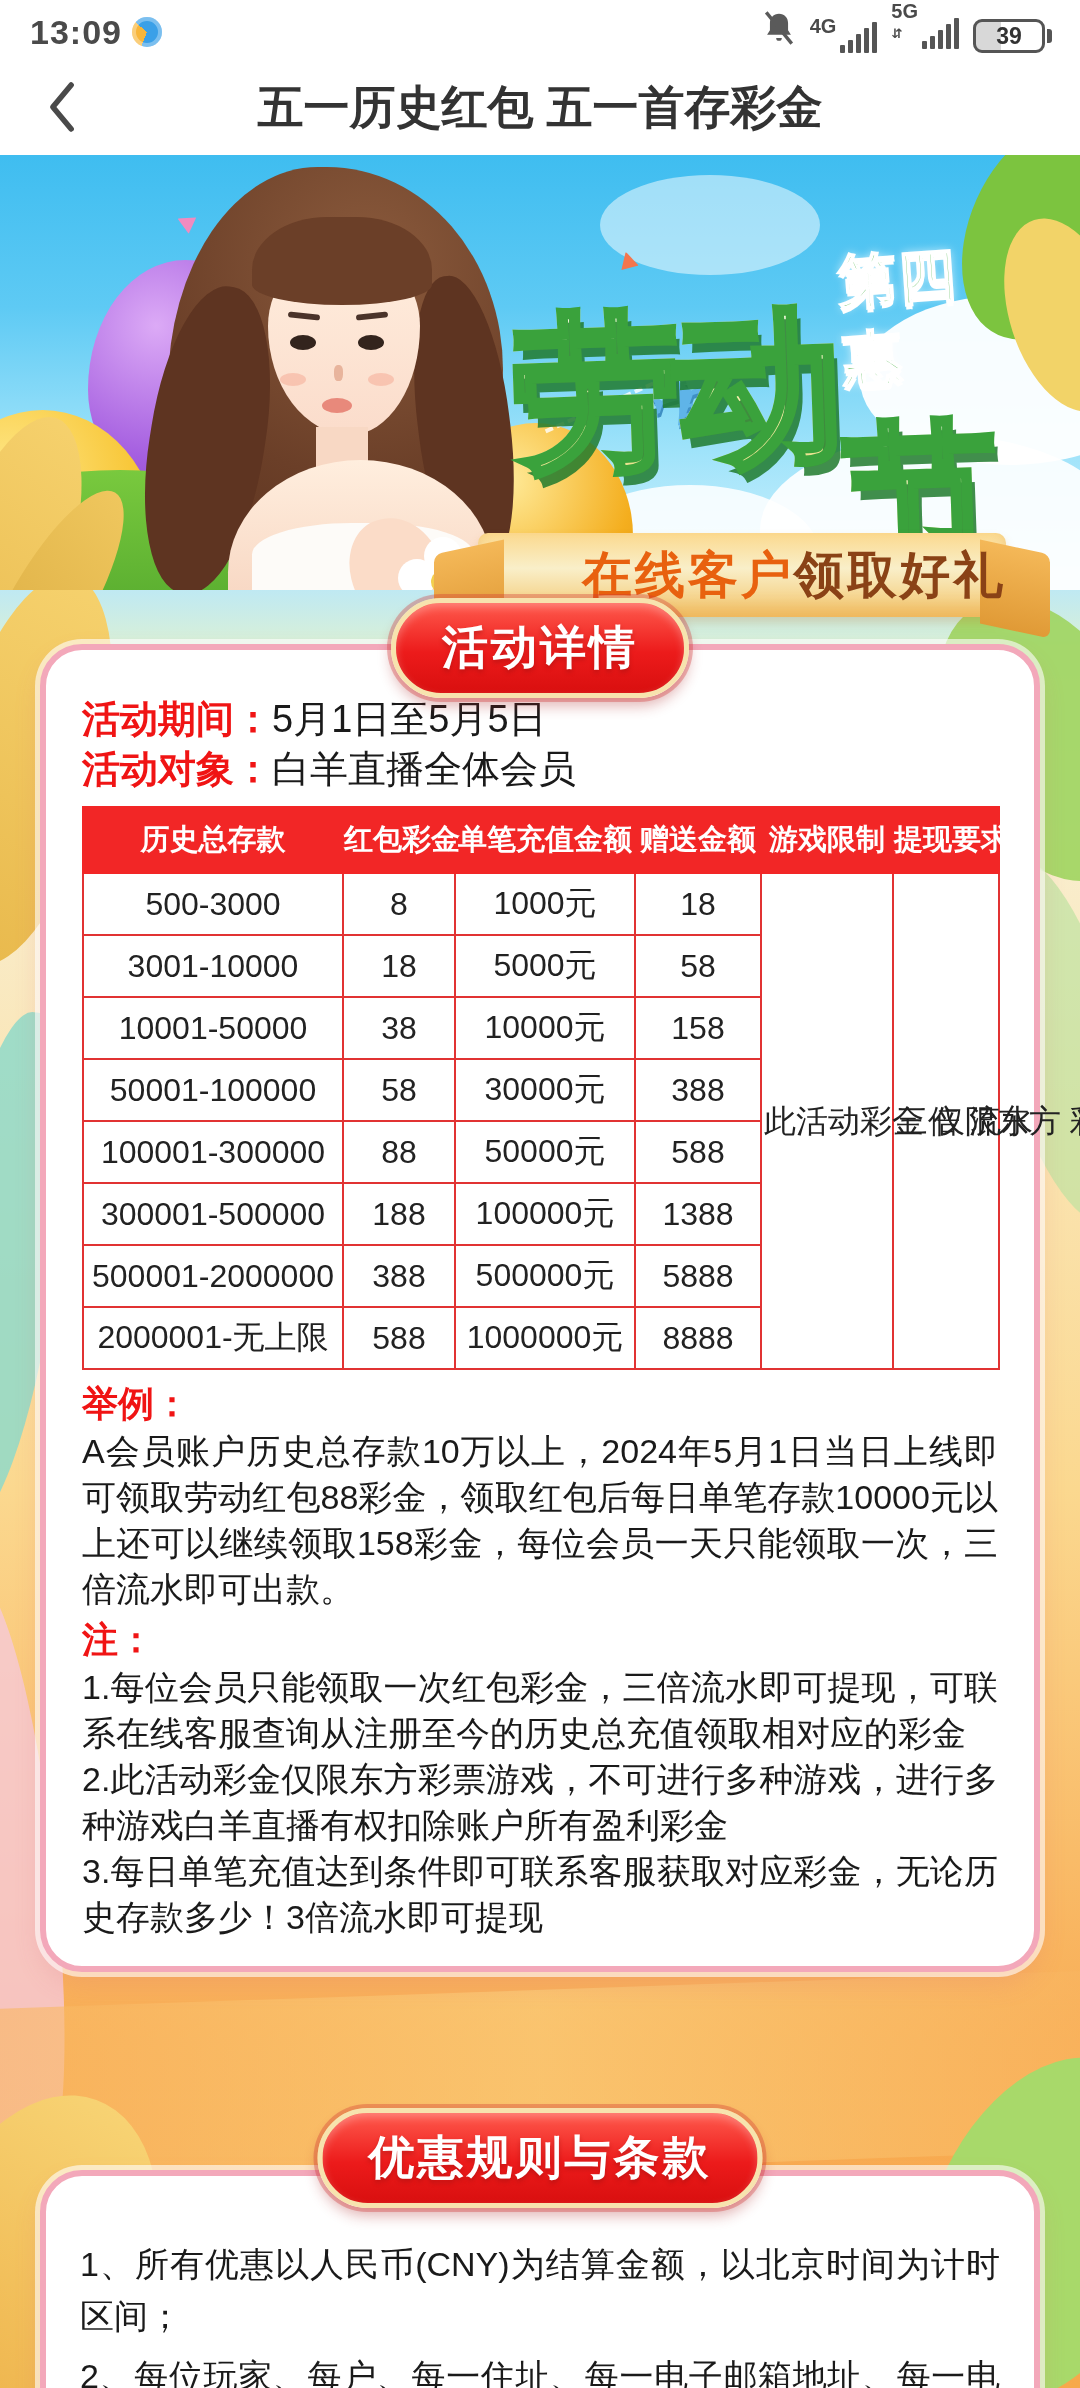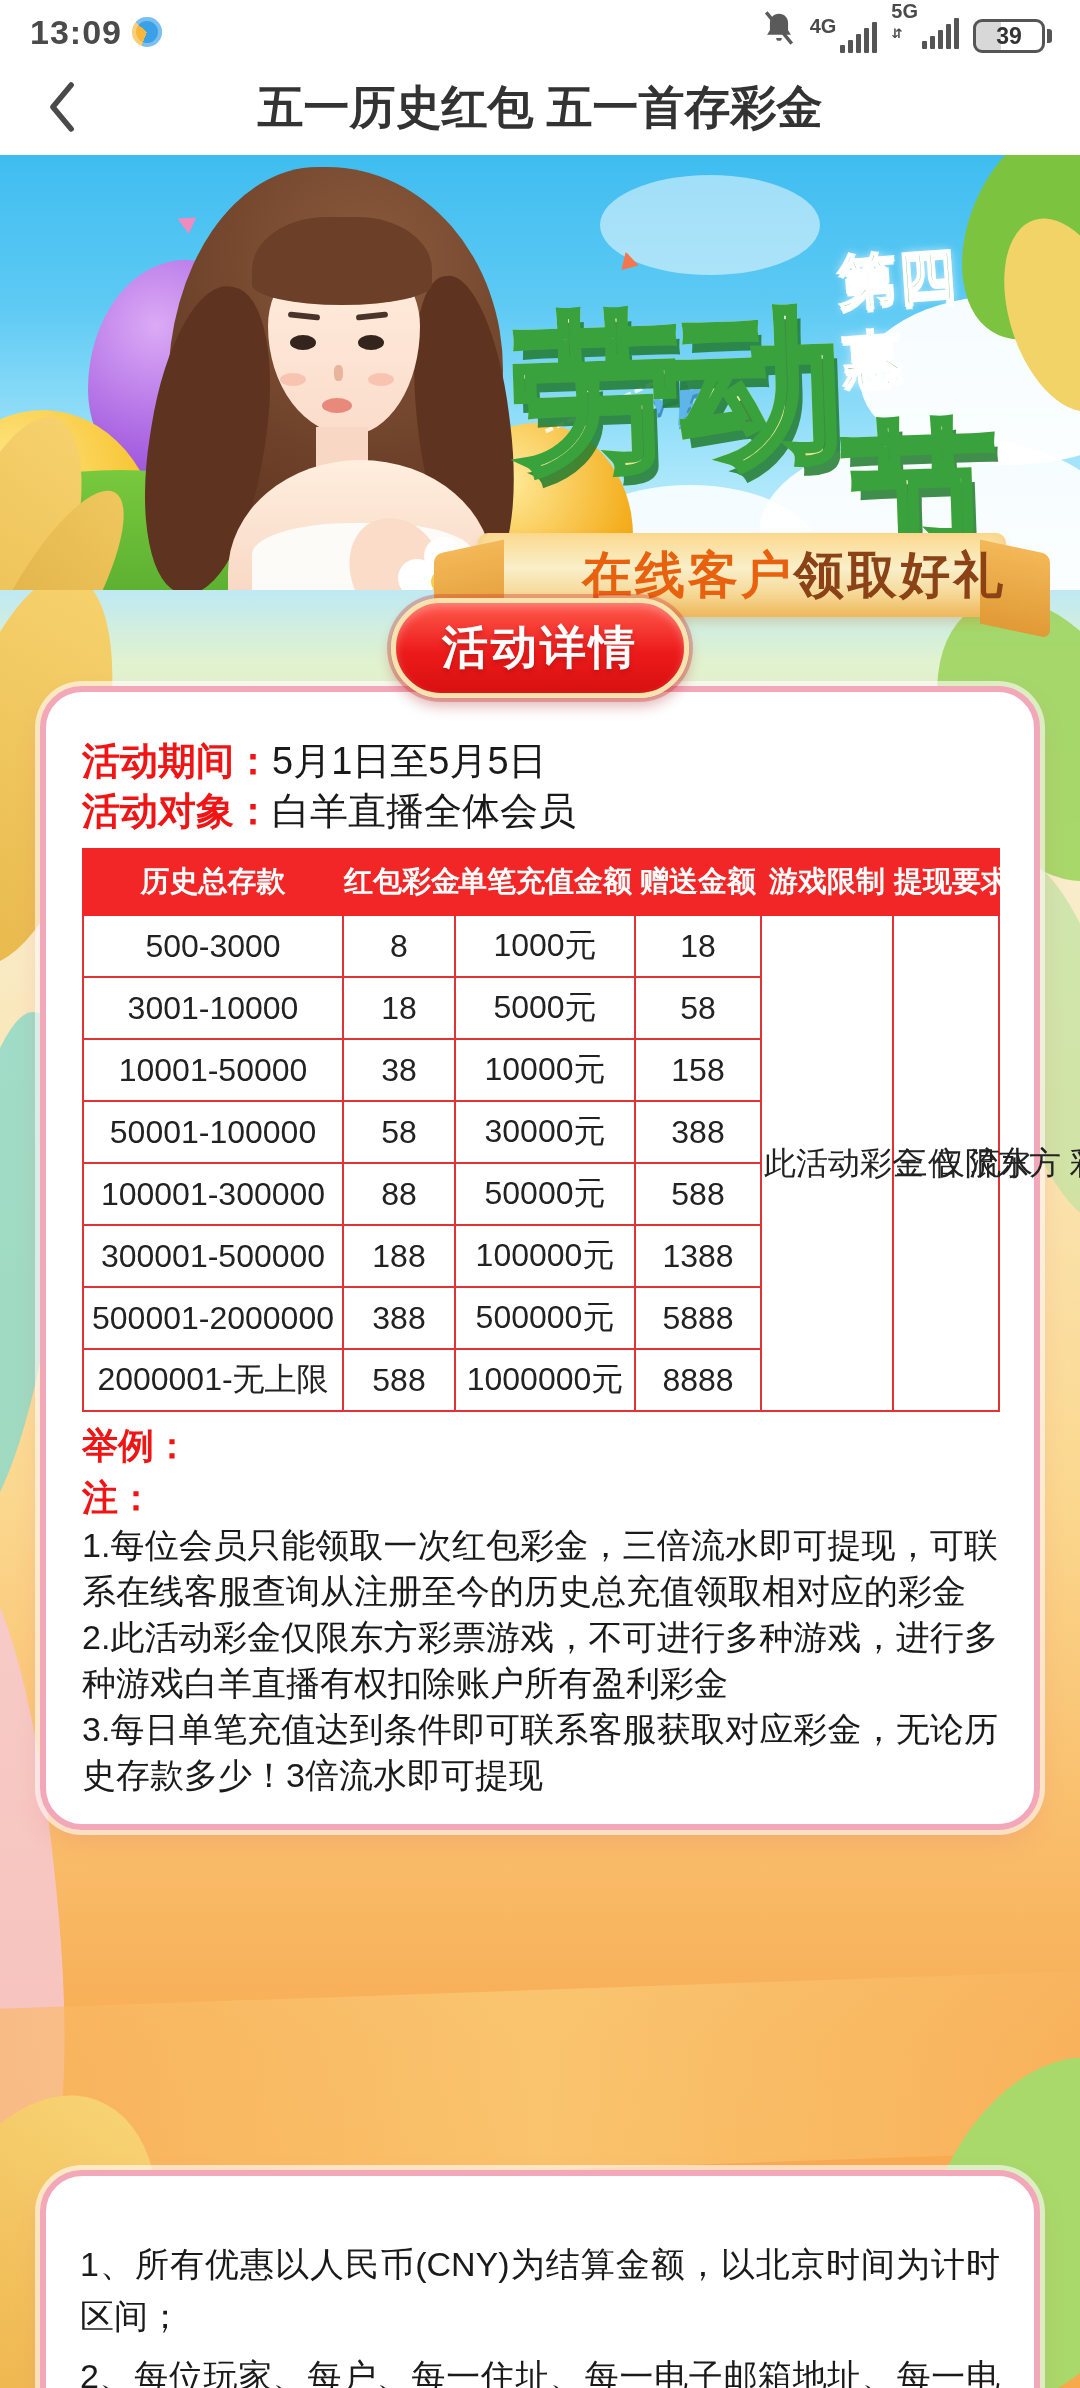--- a/index.html
+++ b/index.html
@@ -106,21 +106,21 @@
 
   .section-badge { position:absolute; left:50%; transform:translateX(-50%); z-index:6;
     background:linear-gradient(180deg,#ff5a4d,#ec1b1b 55%,#d90f0f);
     border:5px solid #f7e3ae; border-radius:60px; padding:14px 46px;
     box-shadow:0 0 0 4px #d2333355,0 8px 14px #a9202055, inset 0 4px 8px #ffffff44;
     color:#fff; font-size:46px; font-weight:900; letter-spacing:3px;
     text-shadow:0 3px 4px #9e111177; white-space:nowrap; }
 
   .card { background:#fff; border:6px solid #f3a8ba; border-radius:42px;
     box-shadow:0 0 0 5px #ffffff99,0 12px 26px #e0687a33; position:relative; z-index:5; }
-  .card1 { margin:96px 40px 0; padding:44px 36px 26px; }
+  .card1 { margin:54px 40px 0; padding:44px 36px 26px; }
   .card2 { position:absolute; left:40px; top:1580px; width:1000px; height:420px;
     padding:62px 34px 20px; }
 
   .lbl-line { font-size:38px; line-height:50px; color:#1a1a1a; }
   .red { color:#f01414; font-weight:bold; }
   .body-text { font-size:34px; line-height:46px; color:#1a1a1a; margin-top:8px; text-align:justify; }
 
   table.bonus { border-collapse:collapse; width:100%; margin:12px 0 10px; table-layout:fixed; }
   table.bonus th { background:#f22626; color:#fff; font-size:29px; font-weight:bold;
     padding:12px 0; white-space:nowrap; border:2px solid #f22626; }
@@ -340,25 +340,27 @@
         <tr>
             <td>2000001-无上限</td>
             <td>588</td>
             <td>1000000元</td>
             <td>8888</td>
           </tr>
       </tbody>
     </table>
 
     <p class="sub-label">举例：</p>
+    <p class="note-p">A会员账户历史总存款10万以上，2024年5月1日当日上线即可领取劳动红包88彩金，领取红包后每日单笔存款10000元以上还可以继续领取158彩金，每位会员一天只能领取一次，三倍流水即可出款。</p>
     <p class="sub-label">注：</p>
     <p class="note-p">1.每位会员只能领取一次红包彩金，三倍流水即可提现，可联系在线客服查询从注册至今的历史总充值领取相对应的彩金</p>
     <p class="note-p">2.此活动彩金仅限东方彩票游戏，不可进行多种游戏，进行多种游戏白羊直播有权扣除账户所有盈利彩金</p>
     <p class="note-p">3.每日单笔充值达到条件即可联系客服获取对应彩金，无论历史存款多少！3倍流水即可提现</p>
   </div>
 
+  <div class="section-badge" style="top:1518px">优惠规则与条款</div>
   <div class="card card2">
     <div class="rules-text">
       <p>1、所有优惠以人民币(CNY)为结算金额，以北京时间为计时区间；</p>
       <p>2、每位玩家、每户、每一住址、每一电子邮箱地址、每一电话号码、相同支付方式(相同借记卡/信用卡/银行账户)及IP地址只能享有一次优惠；若发现有违规行为，本公司保留取消或没收会员所有优惠的权利</p>
     </div>
   </div>
 </div>
 
 </body></html>

